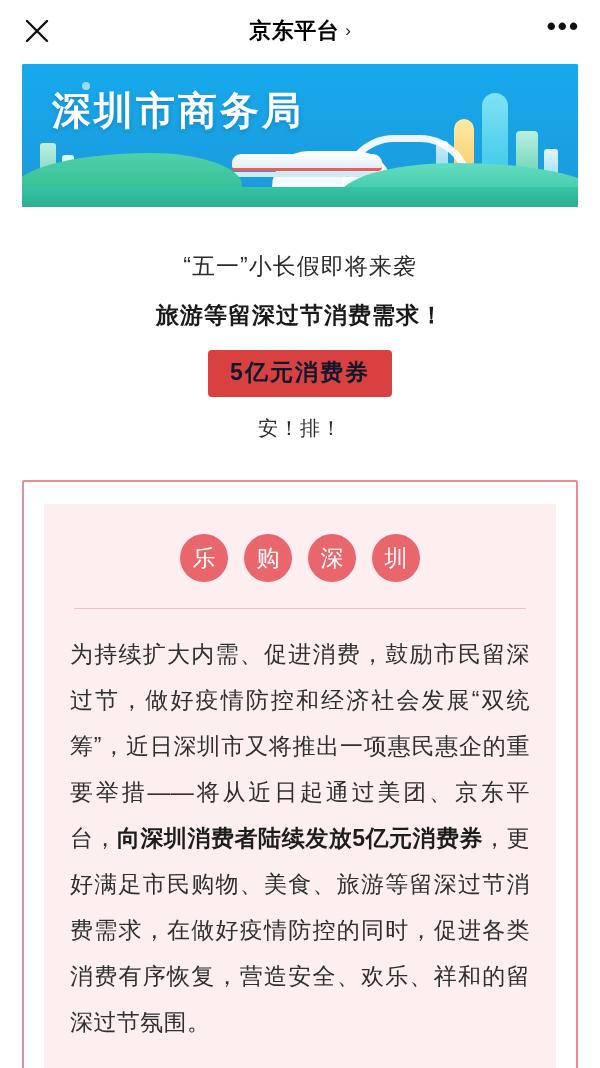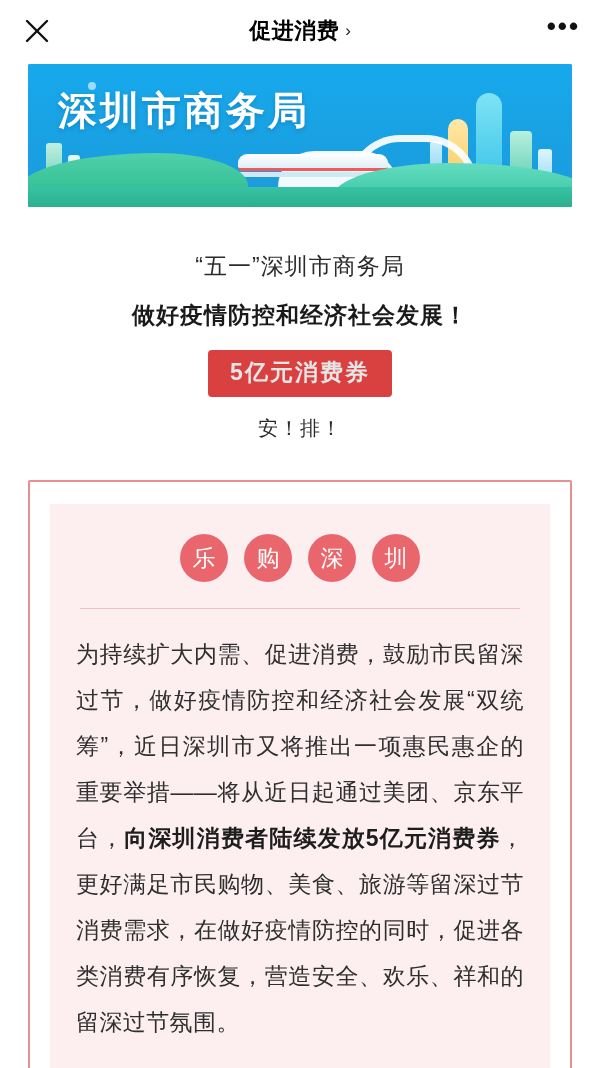--- a/index.html
+++ b/index.html
@@ -68,21 +68,21 @@
     cursor: pointer;
     padding-bottom: 10px;
     font-weight: bold;
   }
 
   
   .article {
     flex: 1 1 auto;
     overflow: hidden;
     background: #ffffff;
-    padding: 0 28px;
+    padding: 0 22px;
   }
 
   
   .banner {
     position: relative;
     width: 100%;
     height: 143px;
     border-radius: 2px;
     overflow: hidden;
     background: linear-gradient(180deg, #1aa7e8 0%, #19a3e4 55%, #1e9ddd 100%);
@@ -182,21 +182,21 @@
     margin-top: 14px;
     line-height: 1.5;
   }
   .highlight-wrap {
     display: flex;
     justify-content: center;
     margin-top: 18px;
   }
   .highlight-btn {
     background: #d94040;
-    color: #e5e5e5;
+    color: #0f172a;
     font-size: 23px;
     font-weight: bold;
     letter-spacing: 2px;
     padding: 7px 22px 9px;
     border-radius: 4px;
     display: inline-block;
   }
   .intro-line3 {
     font-size: 20px;
     color: #2b2b2b;
@@ -253,21 +253,21 @@
 <div class="screen">
 
   <div class="navbar">
     <div class="nav-close">
       <svg width="26" height="26" viewBox="0 0 26 26" aria-hidden="true">
         <line x1="3" y1="3" x2="23" y2="23" stroke="#111" stroke-width="2.4" stroke-linecap="round"></line>
         <line x1="23" y1="3" x2="3" y2="23" stroke="#111" stroke-width="2.4" stroke-linecap="round"></line>
       </svg>
     </div>
     <div class="nav-title-wrap">
-      <span class="nav-title">促进消费</span>
+      <span class="nav-title">京东平台</span>
       <span class="nav-chevron">›</span>
     </div>
     <div class="nav-more">•••</div>
   </div>
 
   <div class="article">
 
     <div class="banner">
       <div class="sky"></div>
       <div class="b-shape sun-dot"></div>
@@ -282,22 +282,22 @@
       <div class="b-shape arch"></div>
       <div class="b-shape rail"></div>
       <div class="b-shape train"></div>
       <div class="b-shape hill-l"></div>
       <div class="b-shape hill-r"></div>
       <div class="b-shape ground"></div>
       <div class="banner-title">深圳市商务局</div>
     </div>
 
     <div class="intro">
-      <div class="intro-line1">“五一”深圳市商务局</div>
-      <div class="intro-line2">做好疫情防控和经济社会发展！</div>
+      <div class="intro-line1">“五一”小长假即将来袭</div>
+      <div class="intro-line2">旅游等留深过节消费需求！</div>
       <div class="highlight-wrap">
         <span class="highlight-btn">5亿元消费券</span>
       </div>
       <div class="intro-line3">安！排！</div>
     </div>
 
     <div class="card-outer">
       <div class="card-inner">
         <div class="tag-row">
           <span class="tag">乐</span>

